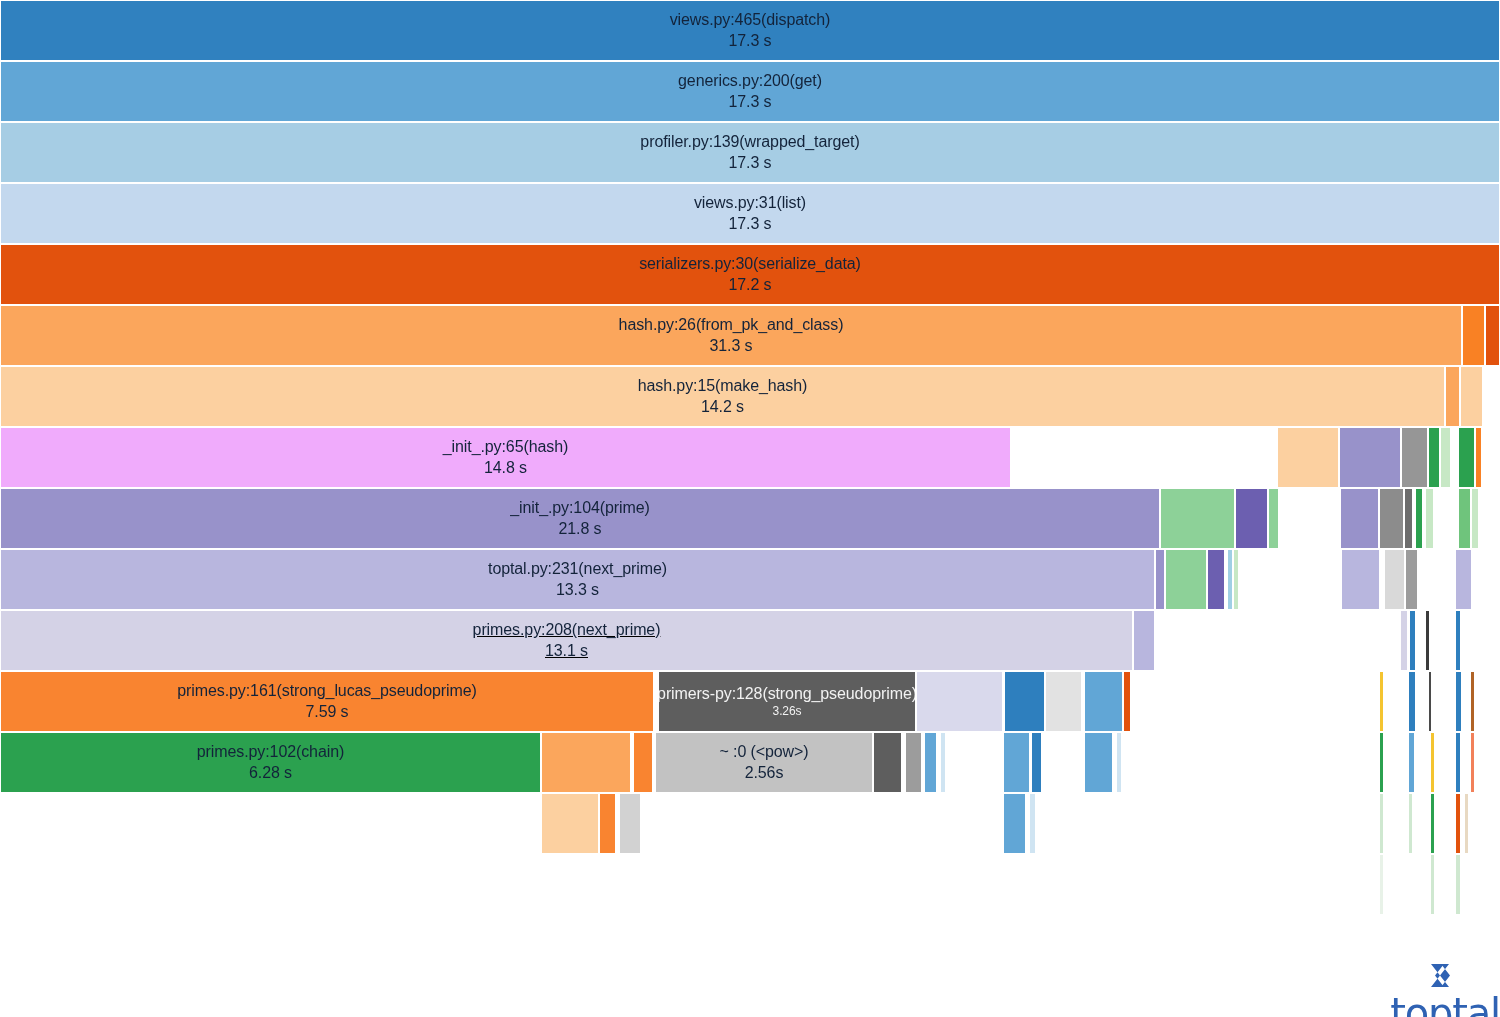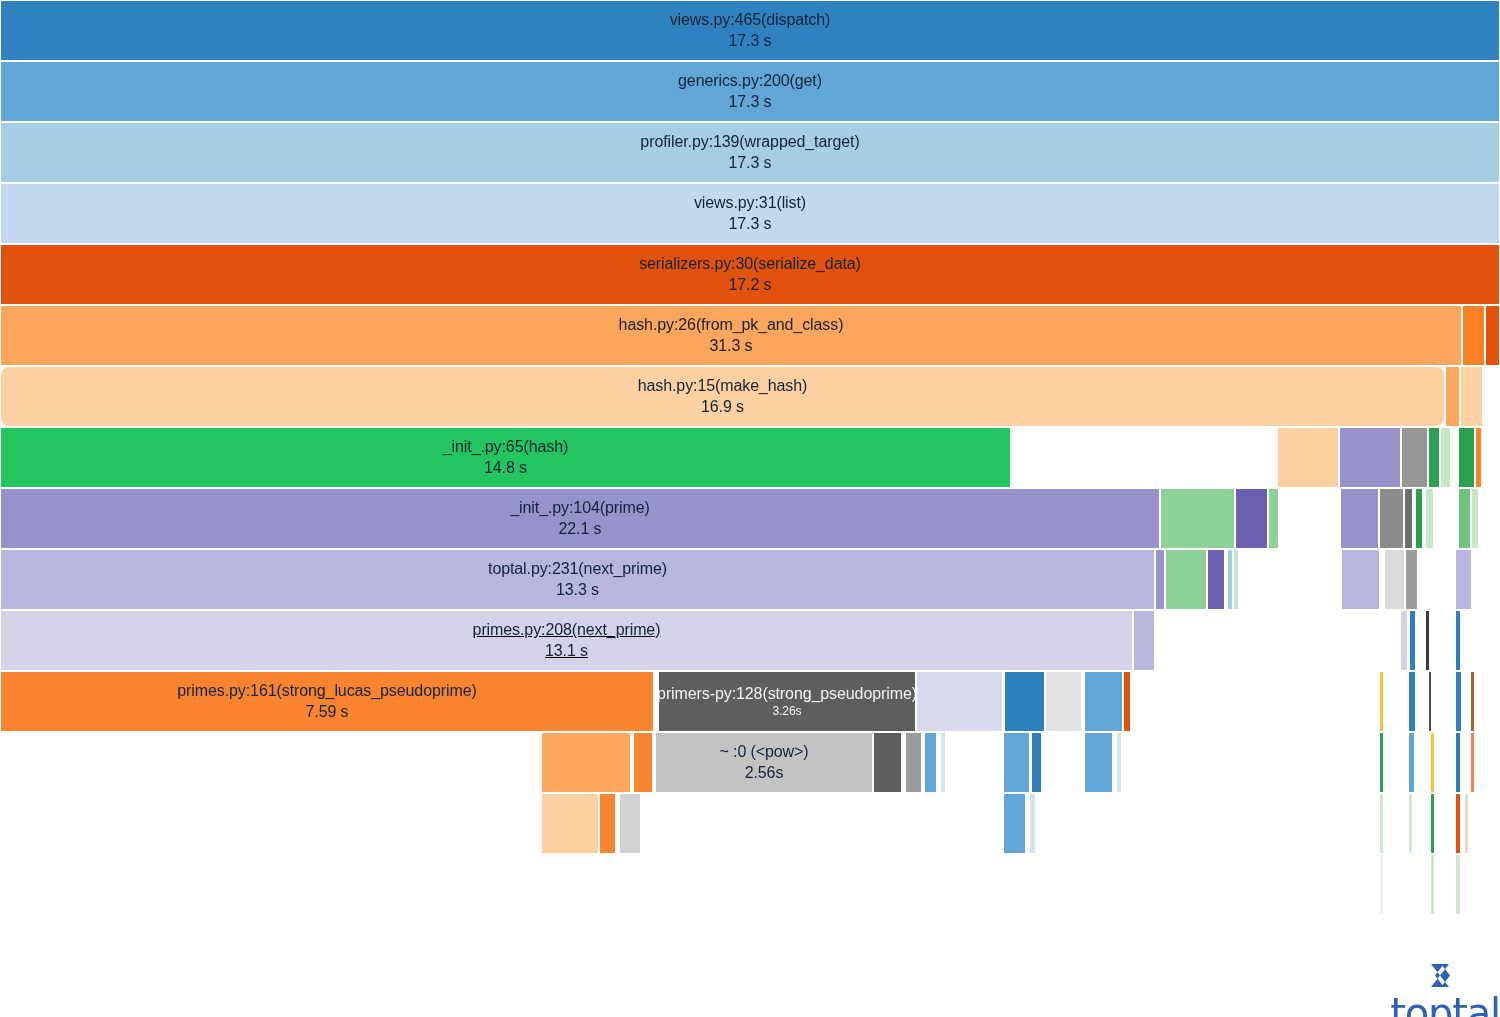--- a/index.html
+++ b/index.html
@@ -99,40 +99,40 @@
     <div class="frame" style="left: 0px; top: 244px; width: 1500px; height: 61px; background: rgb(226, 82, 13);">
       <span class="fname">serializers.py:30(serialize_data)</span>
       <span class="ftime">17.2 s</span>
     </div>
     <div class="frame" style="left: 0px; top: 305px; width: 1462px; height: 61px; background: rgb(251, 166, 92);">
       <span class="fname">hash.py:26(from_pk_and_class)</span>
       <span class="ftime">31.3 s</span>
     </div>
     <div class="frame nolabel" style="left: 1462px; top: 305px; width: 23px; height: 61px; background: rgb(249, 129, 36);"></div>
     <div class="frame nolabel" style="left: 1485px; top: 305px; width: 15px; height: 61px; background: rgb(226, 82, 13);"></div>
-    <div class="frame" style="left: 0px; top: 366px; width: 1445px; height: 61px; background: rgb(252, 208, 160); border-radius: 9px;">
+    <div class="frame" style="left: 0px; top: 366px; width: 1445px; height: 61px; background: rgb(252, 208, 160);">
       <span class="fname">hash.py:15(make_hash)</span>
-      <span class="ftime">16.9 s</span>
+      <span class="ftime">14.2 s</span>
     </div>
     <div class="frame nolabel" style="left: 1445px; top: 366px; width: 15px; height: 61px; background: rgb(251, 166, 92);"></div>
     <div class="frame nolabel" style="left: 1460px; top: 366px; width: 23px; height: 61px; background: rgb(252, 208, 160);"></div>
-    <div class="frame" style="left: 0px; top: 427px; width: 1011px; height: 61px; background: #22c55e;">
+    <div class="frame" style="left: 0px; top: 427px; width: 1011px; height: 61px; background: #f0abfc;">
       <span class="fname">_init_.py:65(hash)</span>
       <span class="ftime">14.8 s</span>
     </div>
     <div class="frame nolabel" style="left: 1277px; top: 427px; width: 62px; height: 61px; background: rgb(252, 208, 160);"></div>
     <div class="frame nolabel" style="left: 1339px; top: 427px; width: 62px; height: 61px; background: rgb(152, 146, 202);"></div>
     <div class="frame nolabel" style="left: 1401px; top: 427px; width: 27px; height: 61px; background: rgb(150, 150, 150);"></div>
     <div class="frame nolabel" style="left: 1428px; top: 427px; width: 12px; height: 61px; background: rgb(43, 161, 79);"></div>
     <div class="frame nolabel" style="left: 1440px; top: 427px; width: 11px; height: 61px; background: rgb(199, 232, 197);"></div>
     <div class="frame nolabel" style="left: 1458px; top: 427px; width: 17px; height: 61px; background: rgb(43, 161, 79);"></div>
     <div class="frame nolabel" style="left: 1475px; top: 427px; width: 7px; height: 61px; background: rgb(249, 129, 36);"></div>
     <div class="frame" style="left: 0px; top: 488px; width: 1160px; height: 61px; background: rgb(152, 146, 202);">
       <span class="fname">_init_.py:104(prime)</span>
-      <span class="ftime">22.1 s</span>
+      <span class="ftime">21.8 s</span>
     </div>
     <div class="frame nolabel" style="left: 1160px; top: 488px; width: 75px; height: 61px; background: rgb(141, 209, 152);"></div>
     <div class="frame nolabel" style="left: 1235px; top: 488px; width: 33px; height: 61px; background: rgb(108, 95, 176);"></div>
     <div class="frame nolabel" style="left: 1268px; top: 488px; width: 11px; height: 61px; background: rgb(141, 209, 152);"></div>
     <div class="frame nolabel" style="left: 1340px; top: 488px; width: 39px; height: 61px; background: rgb(152, 146, 202);"></div>
     <div class="frame nolabel" style="left: 1379px; top: 488px; width: 25px; height: 61px; background: rgb(140, 140, 140);"></div>
     <div class="frame nolabel" style="left: 1404px; top: 488px; width: 9px; height: 61px; background: rgb(109, 109, 109);"></div>
     <div class="frame nolabel" style="left: 1415px; top: 488px; width: 8px; height: 61px; background: rgb(43, 161, 79);"></div>
     <div class="frame nolabel" style="left: 1425px; top: 488px; width: 9px; height: 61px; background: rgb(199, 232, 197);"></div>
     <div class="frame nolabel" style="left: 1458px; top: 488px; width: 13px; height: 61px; background: rgb(111, 196, 124);"></div>
@@ -170,20 +170,24 @@
     <div class="frame nolabel" style="left: 916px; top: 671px; width: 87px; height: 61px; background: rgb(217, 217, 236);"></div>
     <div class="frame nolabel" style="left: 1004px; top: 671px; width: 41px; height: 61px; background: rgb(46, 127, 190);"></div>
     <div class="frame nolabel" style="left: 1045px; top: 671px; width: 37px; height: 61px; background: rgb(226, 226, 226);"></div>
     <div class="frame nolabel" style="left: 1084px; top: 671px; width: 39px; height: 61px; background: rgb(97, 166, 214);"></div>
     <div class="frame nolabel" style="left: 1123px; top: 671px; width: 8px; height: 61px; background: rgb(226, 82, 13);"></div>
     <div class="frame nolabel" style="left: 1379px; top: 671px; width: 5px; height: 61px; background: rgb(244, 196, 48);"></div>
     <div class="frame nolabel" style="left: 1408px; top: 671px; width: 8px; height: 61px; background: rgb(46, 127, 190);"></div>
     <div class="frame nolabel" style="left: 1428px; top: 671px; width: 4px; height: 61px; background: rgb(74, 74, 74);"></div>
     <div class="frame nolabel" style="left: 1455px; top: 671px; width: 7px; height: 61px; background: rgb(46, 127, 190);"></div>
     <div class="frame nolabel" style="left: 1470px; top: 671px; width: 5px; height: 61px; background: rgb(176, 99, 38);"></div>
+    <div class="frame" style="left: 0px; top: 732px; width: 541px; height: 61px; background: rgb(43, 161, 79);">
+      <span class="fname">primes.py:102(chain)</span>
+      <span class="ftime">6.28 s</span>
+    </div>
     <div class="frame nolabel" style="left: 541px; top: 732px; width: 90px; height: 61px; background: rgb(251, 166, 92);"></div>
     <div class="frame nolabel" style="left: 633px; top: 732px; width: 20px; height: 61px; background: rgb(249, 132, 48);"></div>
     <div class="frame" style="left: 655px; top: 732px; width: 218px; height: 61px; background: rgb(194, 194, 194);">
       <span class="fname">~ :0 (&lt;pow&gt;)</span>
       <span class="ftime">2.56s</span>
     </div>
     <div class="frame nolabel" style="left: 873px; top: 732px; width: 29px; height: 61px; background: rgb(94, 94, 94);"></div>
     <div class="frame nolabel" style="left: 905px; top: 732px; width: 17px; height: 61px; background: rgb(156, 156, 156);"></div>
     <div class="frame nolabel" style="left: 924px; top: 732px; width: 13px; height: 61px; background: rgb(97, 166, 214);"></div>
     <div class="frame nolabel" style="left: 940px; top: 732px; width: 6px; height: 61px; background: rgb(207, 228, 242);"></div>

